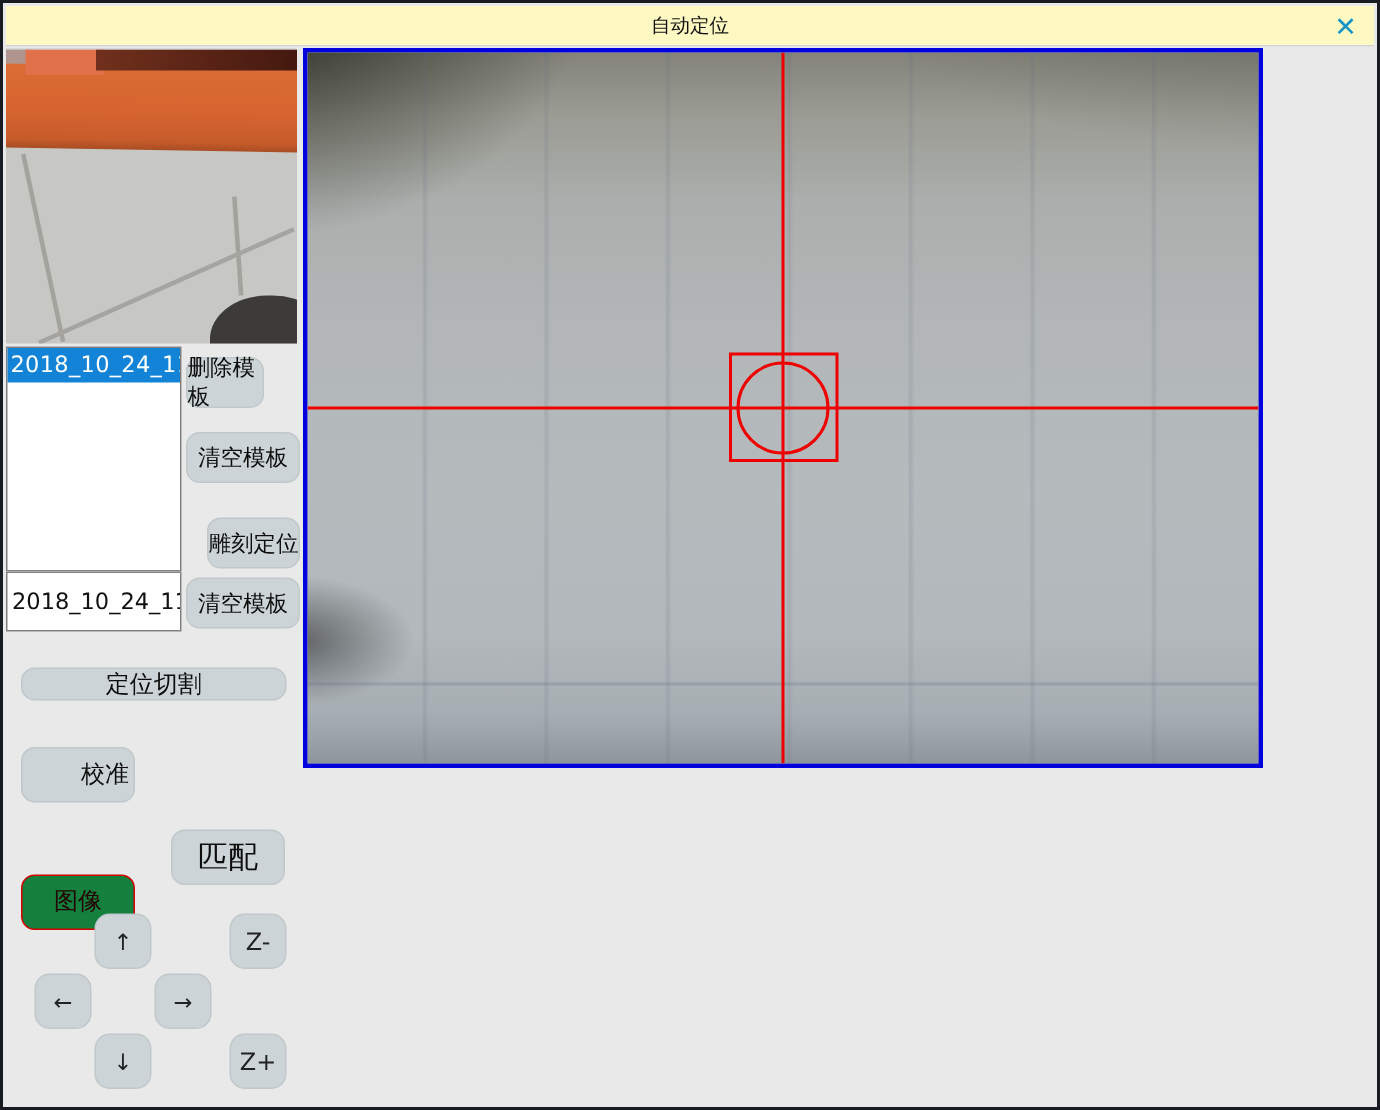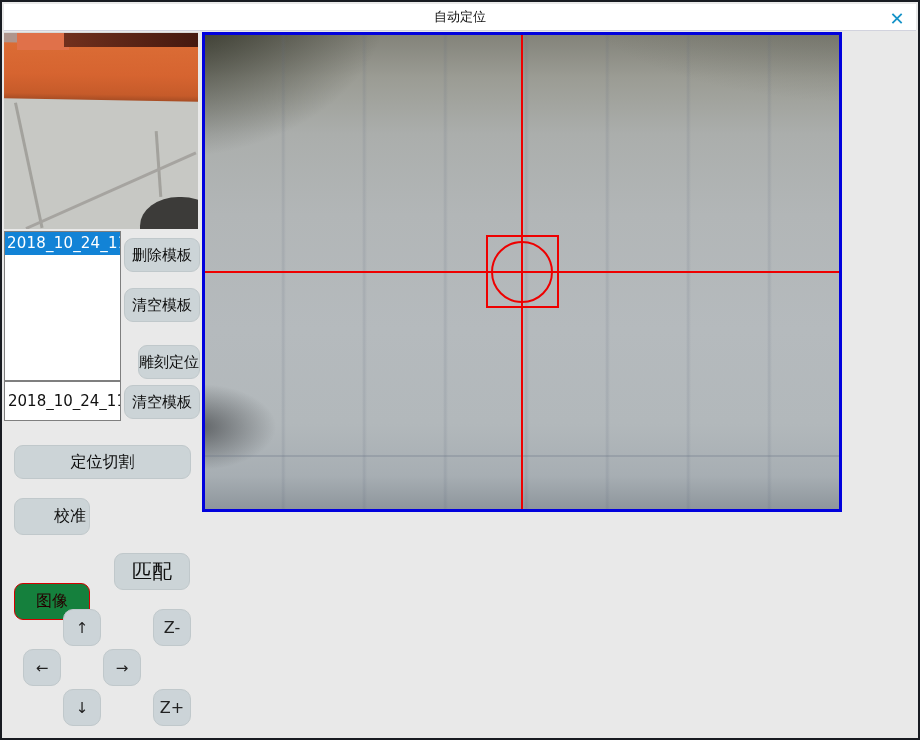--- a/index.html
+++ b/index.html
@@ -11,21 +11,21 @@
     overflow:hidden;
   }
   .frame {
     position:absolute; inset:0;
     border:2px solid #181b21;
     background:#e9e9e9;
   }
   
   .titlebar {
     position:absolute; left:2px; right:2px; top:2px; height:27px;
-    background:#ffffff;
+    background:#fef9c3;
     border-bottom:1px solid #d2d3de;
     display:flex; align-items:center; justify-content:center;
   }
   .title-text { font-size:13px; color:#101010; }
   .close-btn {
     position:absolute; right:8px; top:3px; width:22px; height:22px;
     display:flex; align-items:center; justify-content:center;
     font-size:18px; font-weight:bold; color:#1593c8; cursor:pointer;
   }
   
@@ -64,25 +64,25 @@
     font-family:"DejaVu Sans", sans-serif;
     font-size:15px; color:#101010; padding:0 0 0 3px; outline:none;
   }
   
   .btn {
     position:absolute;
     background:#ccd4d7; border:1px solid #c0c8cb; border-radius:9px;
     display:flex; align-items:center; justify-content:center;
     font-size:15px; color:#0d0d0d; cursor:pointer;
   }
-  .btn-delete  { left:122px; top:236px; width:76px; height:34px; }
+  .btn-delete  { left:122px; top:236px; width:52px; height:34px; }
   .btn-clear   { left:122px; top:286px; width:76px; height:34px;font-family:Liberation Serif, serif; }
   .btn-engrave { left:136px; top:343px; width:62px; height:34px; }
   .btn-add     { left:122px; top:383px; width:76px; height:34px; }
-  .btn-poscut  { left:12px;  top:443px; width:177px; height:34px; font-size:16px; }
+  .btn-poscut  { left:12px;  top:443px; width:177px; height:22px; font-size:16px; }
   .btn-cal     { left:12px;  top:496px; width:76px; height:37px; font-size:16px;padding-left:36px; }
   .btn-set     { left:112px; top:496px; width:76px; height:37px; font-size:16px; }
   .btn-img     { left:12px;  top:581px; width:76px; height:37px; font-size:16px;
                  background:#15803d; border-color:#d40000; color:#250000; }
   .btn-match   { left:112px; top:551px; width:76px; height:37px; font-size:20px; }
   .jog { width:38px; height:37px; border-radius:10px; background:#ccd4d8; font-size:15px; color:#222; }
   .jog-up    { left:61px;  top:607px; }
   .jog-zm    { left:151px; top:607px; font-size:16px; }
   .jog-left  { left:21px;  top:647px; }
   .jog-right { left:101px; top:647px; }

